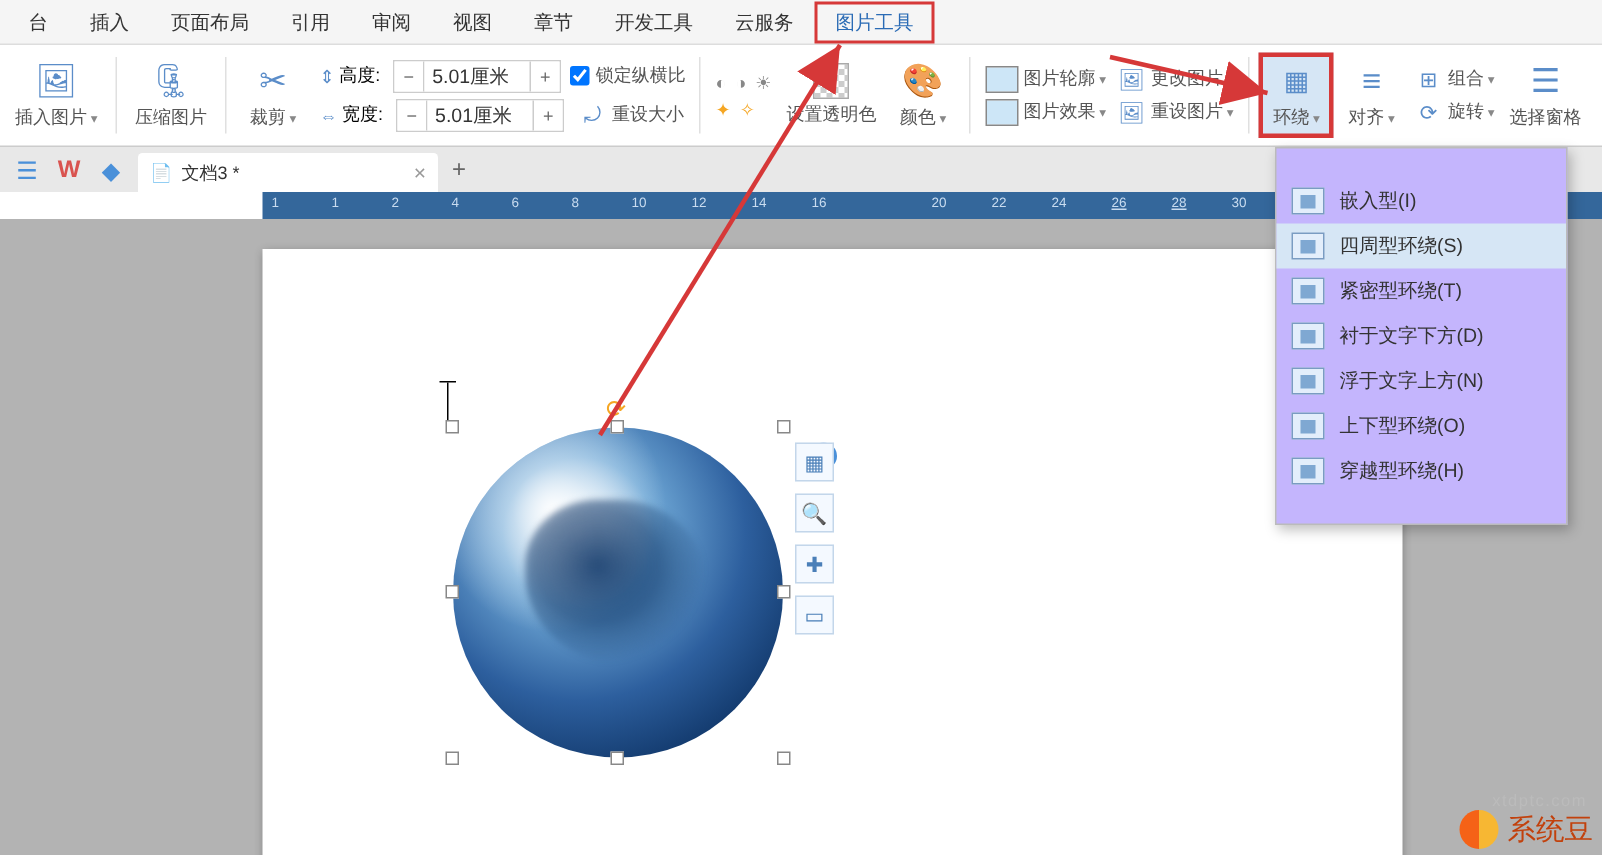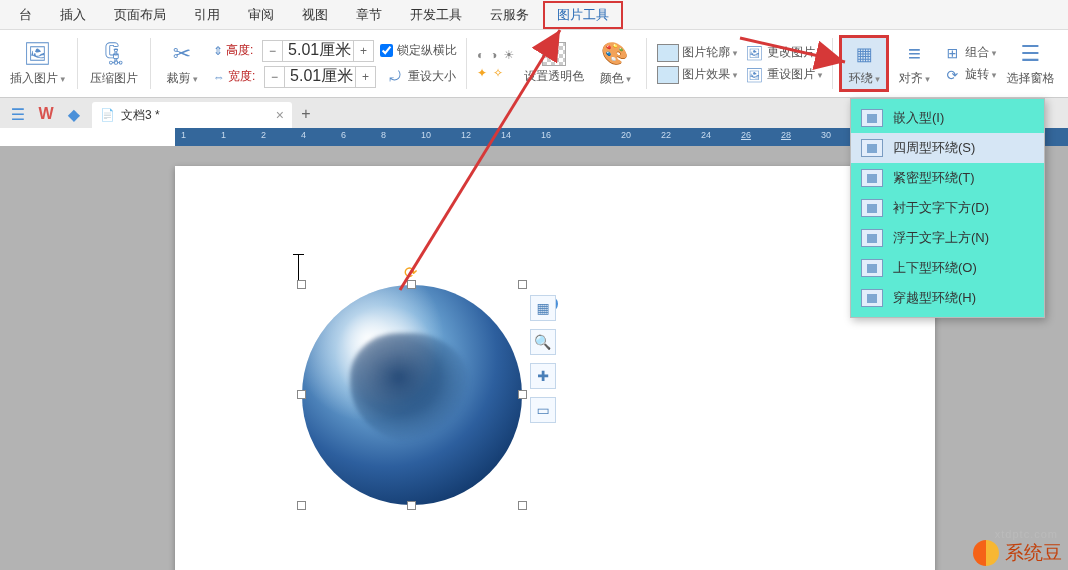--- a/index.html
+++ b/index.html
@@ -11,25 +11,25 @@
 .menu-item.highlighted { border: 2px solid #d63838; padding: 3px 12px; color: #2a6bb5; }
 
 
 .ribbon { height: 68px; background: #fff; border-bottom: 1px solid #ccc; display: flex; align-items: stretch; padding: 4px 0; font-size: 12px; color: #555; }
 .ribbon-sep { width: 1px; background: #e0e0e0; margin: 4px 2px; }
 .ribbon-group { display: flex; align-items: center; padding: 0 4px; }
 .ribbon-btn-lg { display: flex; flex-direction: column; align-items: center; justify-content: center; padding: 2px 6px; cursor: pointer; min-width: 50px; }
 .ribbon-btn-lg .icon { width: 28px; height: 28px; display: flex; align-items: center; justify-content: center; font-size: 22px; color: #5b8dc9; margin-bottom: 2px; }
 .ribbon-btn-lg span.drop::after { content: " ▾"; font-size: 9px; color: #888; }
 .ribbon-size-row { display: flex; align-items: center; margin: 2px 0; }
-.ribbon-size-row .lbl { width: 36px; font-size: 12px; color: #b91c1c; }
+.ribbon-size-row .lbl { width: 36px; font-size: 12px; color: #000000; }
 .size-input { display: flex; align-items: center; border: 1px solid #ccc; }
 .size-input button { width: 20px; height: 20px; border: none; background: #fff; cursor: pointer; font-size: 12px; color: #666; border-right: 1px solid #ccc; }
 .size-input button:last-child { border-right: none; border-left: 1px solid #ccc; }
-.size-input input { width: 70px; height: 20px; border: none; font-size: 16px; text-align: left; padding-left: 5px; color: #333; }
+.size-input input { width: 70px; height: 20px; border: none; font-size: 13px; text-align: left; padding-left: 5px; color: #333; }
 .ribbon-chk { display: flex; align-items: center; margin-left: 6px; }
 .ribbon-chk input { margin-right: 4px; }
 .ribbon-col { display: flex; flex-direction: column; justify-content: center; }
 .ribbon-small-row { display: flex; align-items: center; padding: 2px 4px; cursor: pointer; }
 .ribbon-small-row .icon-sm { width: 18px; height: 18px; display: inline-flex; align-items: center; justify-content: center; margin-right: 4px; color: #5b8dc9; font-size: 14px; }
 .ribbon-small-row span.drop::after { content: " ▾"; font-size: 9px; color: #888; }
 .wrap-btn-highlight { border: 3px solid #d63838; }
 .icon-box-sm { width: 22px; height: 18px; border: 1px solid #888; display: inline-block; margin-right: 3px; background: linear-gradient(#cde6f7,#cde6f7); }
 
 
@@ -61,21 +61,21 @@
 .globe { width: 100%; height: 100%; border-radius: 50%; background: radial-gradient(circle at 38% 32%, #fff 0%, #d8e9f6 10%, #6fa8d6 25%, #2d5f9e 55%, #12396c 80%, #061d3c 100%); position: relative; overflow: hidden; }
 .globe::before { content: ""; position: absolute; inset: 0; background: radial-gradient(ellipse at 30% 25%, rgba(255,255,255,0.95) 0%, rgba(255,255,255,0.5) 12%, rgba(255,255,255,0) 35%); }
 .globe::after { content: ""; position: absolute; width: 55%; height: 50%; left: 22%; top: 22%; background: radial-gradient(ellipse at 40% 40%, rgba(19,58,107,0.9) 0%, rgba(19,58,107,0.6) 40%, rgba(19,58,107,0) 70%); filter: blur(2px); border-radius: 40% 50% 45% 55%; }
 
 
 .float-tools { position: absolute; left: 530px; top: 295px; display: flex; flex-direction: column; gap: 8px; }
 .float-tools .ft-btn { width: 26px; height: 26px; border: 1px solid #c3d6ea; background: #f4f9ff; display: flex; align-items: center; justify-content: center; cursor: pointer; font-size: 14px; color: #4a7fb8; }
 .minus-badge { position: absolute; left: 540px; top: 295px; width: 18px; height: 18px; border-radius: 50%; background: #4a90d9; color: #fff; display: flex; align-items: center; justify-content: center; font-size: 13px; cursor: pointer; }
 
 
-.wrap-menu { position: absolute; right: 23px; top: 98px; width: 195px; background: #5eead4; border: 1px solid #bbb; box-shadow: 2px 3px 8px rgba(0,0,0,0.25); padding: 4px 0; z-index: 20; }
+.wrap-menu { position: absolute; right: 23px; top: 98px; width: 195px; background: #c4b5fd; border: 1px solid #bbb; box-shadow: 2px 3px 8px rgba(0,0,0,0.25); padding: 20px 0; z-index: 20; }
 .wrap-menu-item { display: flex; align-items: center; padding: 6px 10px; font-size: 13px; color: #333; cursor: pointer; }
 .wrap-menu-item.sel { background: #d6e6f5; }
 .wrap-menu-item .wi-icon { width: 22px; height: 18px; border: 1px solid #7a9cc2; margin-right: 10px; background: #e3eefb; position: relative; }
 .wrap-menu-item .wi-icon::after { content: ""; position: absolute; left: 5px; top: 4px; width: 10px; height: 9px; background: #7fa8d2; }
 
 
 .arrow { position: absolute; pointer-events: none; }
 
 
 .watermark { position: absolute; right: 6px; bottom: 4px; display: flex; align-items: center; font-size: 19px; color: #c2410c; font-weight: 500; }

